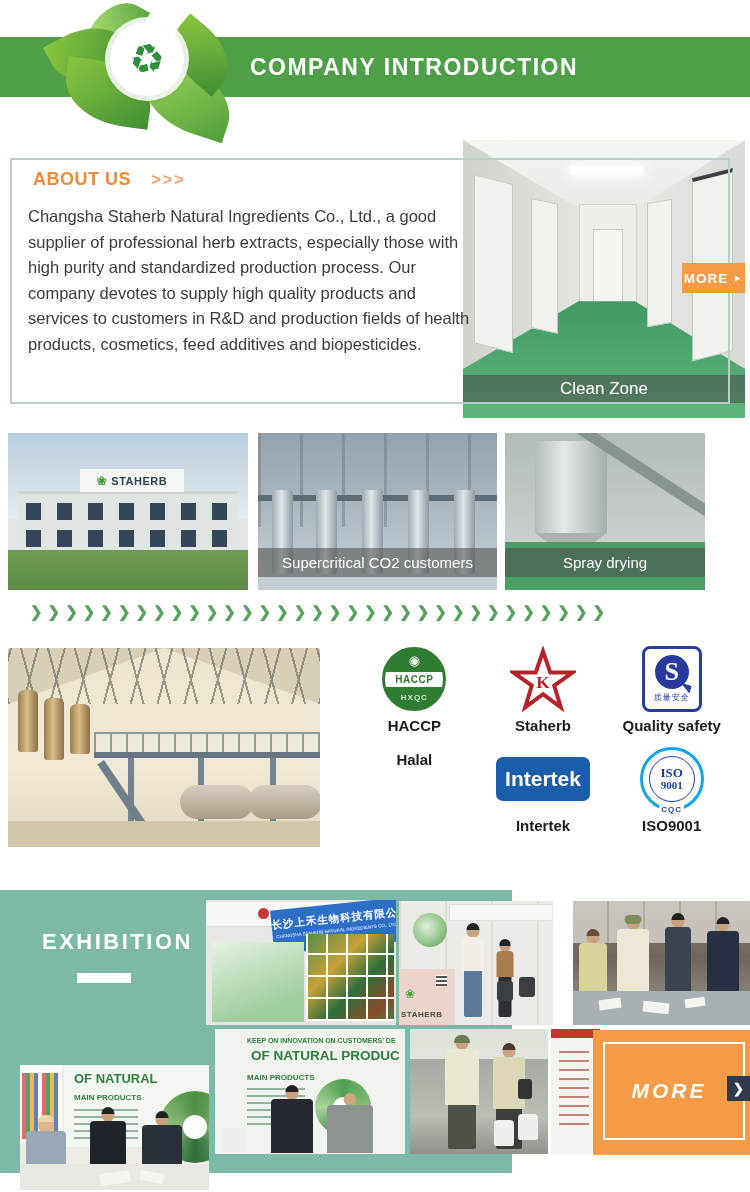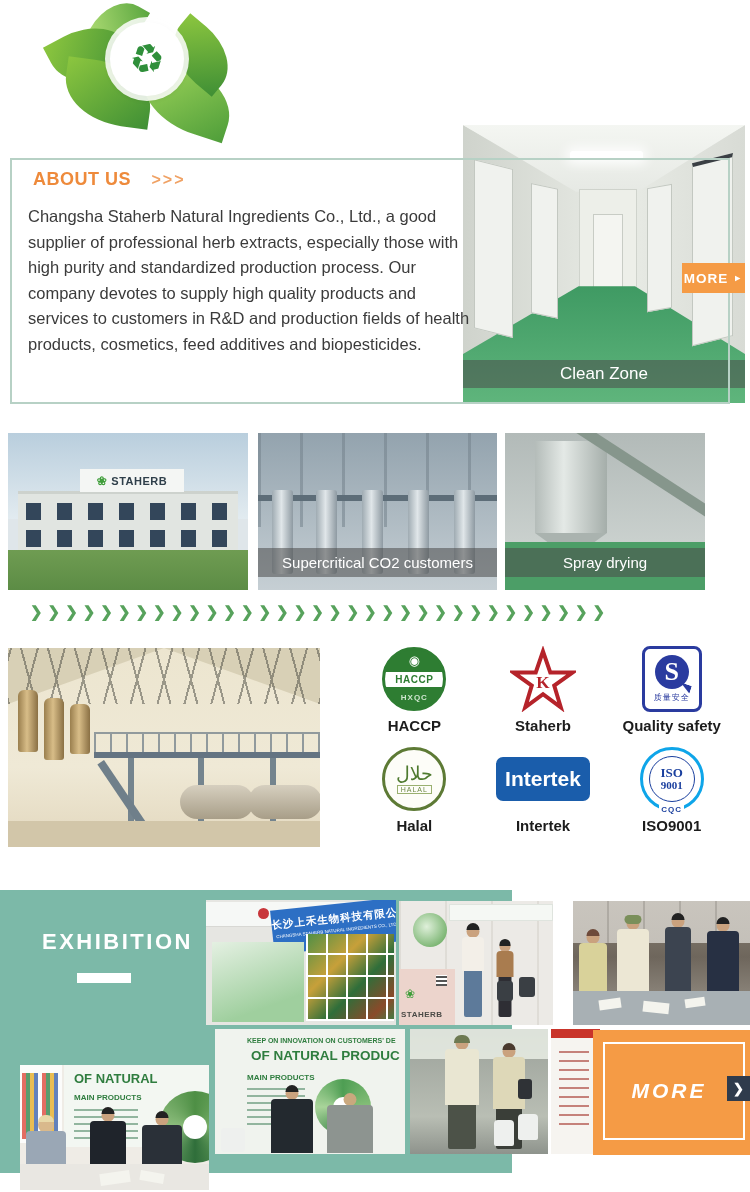--- a/index.html
+++ b/index.html
@@ -25,21 +25,21 @@
   .logo-emblem{color:#2f8f3a;font-size:40px;line-height:1;transform:rotate(-12deg);}
 
   
   .about-box{left:10px;top:158px;width:716px;height:242px;border:2px solid #b7d1c5;z-index:5;pointer-events:none;}
   .about-head{left:33px;top:169px;z-index:6;font-weight:bold;}
   .about-head .t{color:#ee8a3b;font-size:18px;letter-spacing:.5px;}
   .about-head .a{color:#f0a265;font-size:16px;margin-left:16px;letter-spacing:2px;}
   .about-para{left:28px;top:204px;width:443px;z-index:6;color:#3b3b3b;font-size:16.5px;line-height:25.5px;}
 
   
-  .corridor{left:463px;top:125px;width:282px;height:278px;background:#e9ebe7;overflow:hidden;z-index:4;}
+  .corridor{left:463px;top:140px;width:282px;height:278px;background:#e9ebe7;overflow:hidden;z-index:4;}
   .cor-ceil{position:absolute;left:0;top:0;width:100%;height:24%;
             background:linear-gradient(#f4f6f2,#e6e9e4);clip-path:polygon(0 0,100% 0,62% 100%,40% 100%);}
   .cor-ceil2{position:absolute;left:0;top:0;width:100%;height:24%;background:linear-gradient(#f1f3ef,#e8ebe6);}
   .cor-light{position:absolute;left:38%;top:26px;width:26%;height:9px;background:#fff;border-radius:3px;
              box-shadow:0 0 12px 4px rgba(255,255,255,.9);}
   .cor-wall-l{position:absolute;left:0;top:0;width:42%;height:100%;
               background:linear-gradient(90deg,#cfd3cc,#e2e5df);clip-path:polygon(0 0,100% 24%,100% 78%,0 100%);}
   .cor-wall-r{position:absolute;right:0;top:0;width:40%;height:100%;
               background:linear-gradient(270deg,#d8dbd5,#e7eae4);clip-path:polygon(100% 0,0 24%,0 78%,100% 100%);}
   .cor-far{position:absolute;left:41%;top:23%;width:20%;height:56%;background:#edefe9;border:1px solid #cfd3cc;}
@@ -236,20 +236,23 @@
               display:flex;align-items:center;justify-content:center;}
   .more-card .txt{color:#fff;font-size:21px;font-weight:bold;font-style:italic;letter-spacing:3px;padding-right:10px;}
   .more-chev{position:absolute;left:134px;top:46px;width:23px;height:25px;background:#2f3b4c;
              display:flex;align-items:center;justify-content:center;color:#fff;font-size:13px;font-weight:bold;}
 </style>
 </head>
 <body>
 
 <div id="page">
 
+  <div class="abs banner">
+    <div class="banner-title">COMPANY INTRODUCTION</div>
+  </div>
 
   <div class="abs logo">
     <div class="leaf l5"></div>
     <div class="leaf l1"></div>
     <div class="leaf l2"></div>
     <div class="leaf l3"></div>
     <div class="leaf l4"></div>
     <div class="logo-circle">
       <span class="logo-emblem">♻</span>
     </div>
@@ -359,26 +362,20 @@
         <div class="ball">
               <span>S</span>
           <div class="tail"></div>
             </div>
         <div class="zh">质量安全</div>
       </div>
         </div>
       <div class="lbl">Quality safety</div>
     </div>
     <div class="cert">
-      <div class="icon-box">
-          <div class="halal">
-        <div class="ar">حلال</div>
-        <div class="en">HALAL</div>
-      </div>
-        </div>
       <div class="lbl">Halal</div>
     </div>
     <div class="cert">
       <div class="icon-box">
           <div class="intertek">Intertek</div>
         </div>
       <div class="lbl">Intertek</div>
     </div>
     <div class="cert">
       <div class="icon-box">

